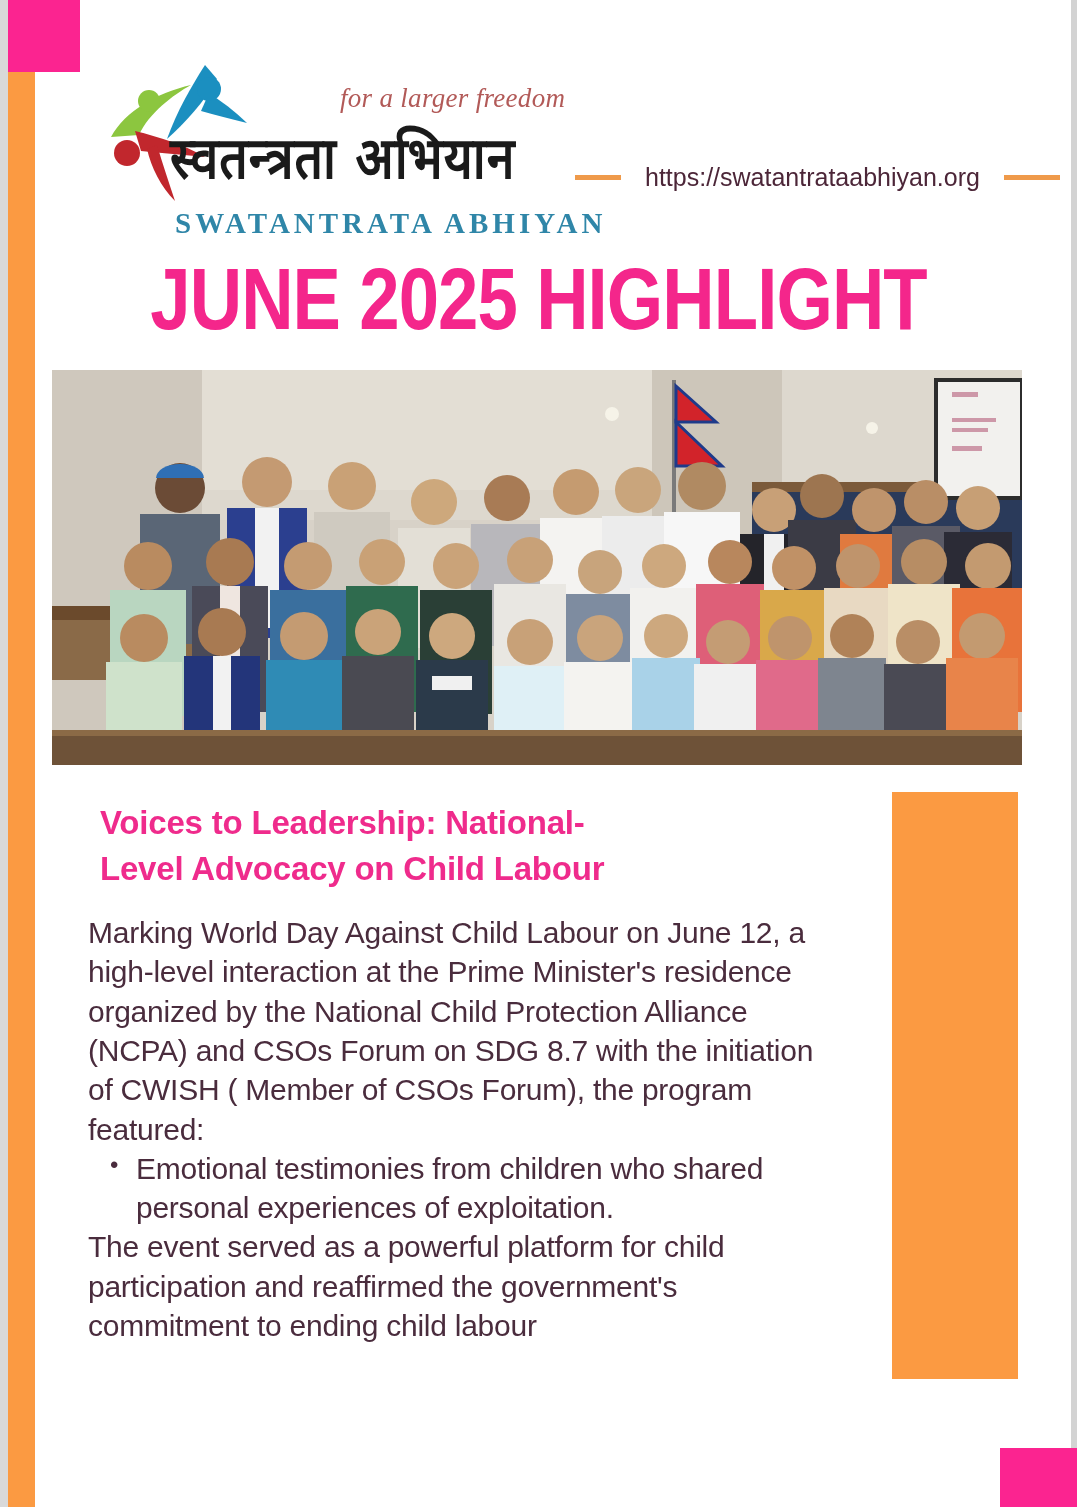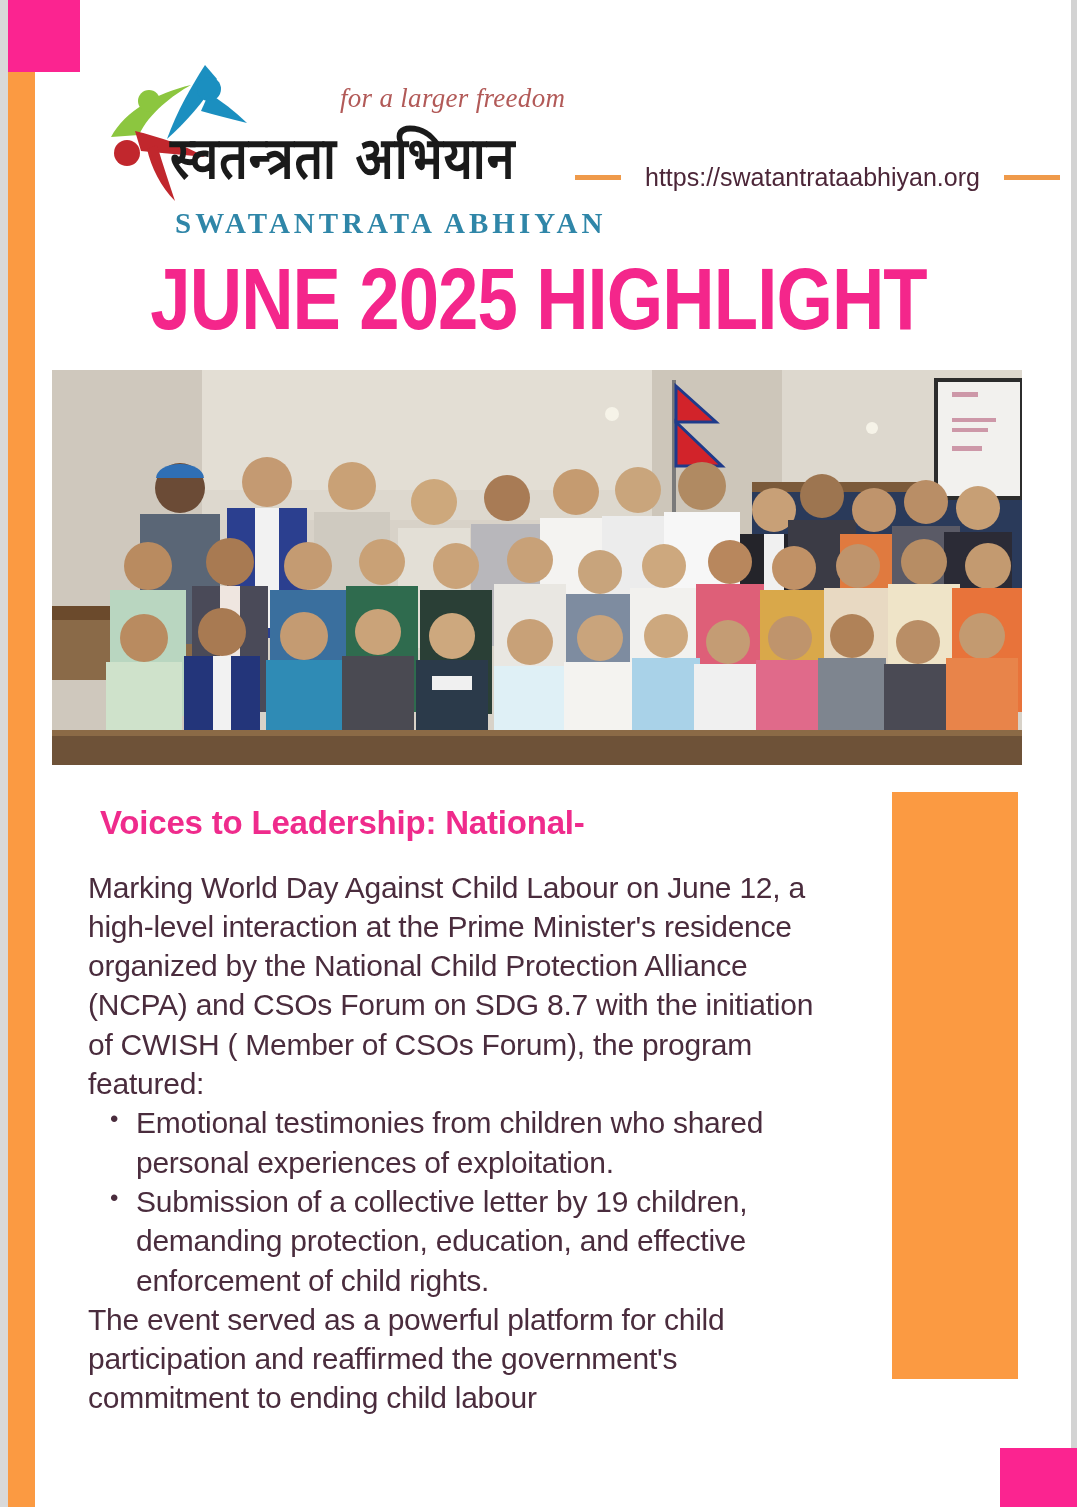--- a/index.html
+++ b/index.html
@@ -471,24 +471,24 @@
       </g>
 
       <rect x="0" y="360" width="970" height="35" fill="#6e5238"></rect>
       <rect x="0" y="360" width="970" height="6" fill="#8b6a46"></rect>
     </svg>
   </div>
 
   <div class="article">
     <h2 class="article-heading">
       <span>Voices to Leadership: National-</span><br>
+      <span>Level Advocacy on Child Labour</span>
     </h2>
     <div class="article-body">
       <p>Marking World Day Against Child Labour on June 12, a high-level interaction at the Prime Minister's residence organized by the National Child Protection Alliance (NCPA) and CSOs Forum on SDG 8.7 with the initiation of CWISH ( Member of CSOs Forum), the program featured:</p>
       <ul class="article-list">
         <li>Emotional testimonies from children who shared personal experiences of exploitation.</li>
-        <li>Submission of a collective letter by 19 children, demanding protection, education, and effective enforcement of child rights.</li>
       </ul>
       <p>The event served as a powerful platform for child participation and reaffirmed the government's commitment to ending child labour</p>
     </div>
   </div>
 
 </div>
 
 </body></html>

